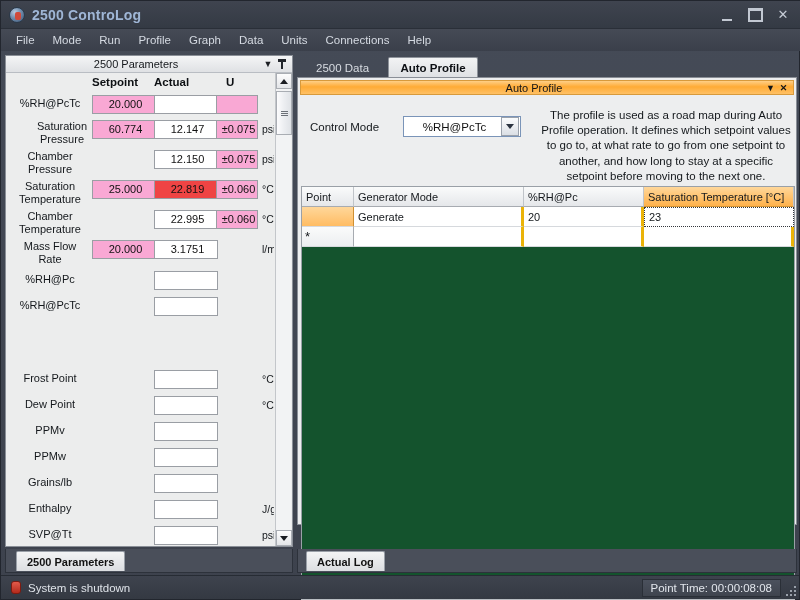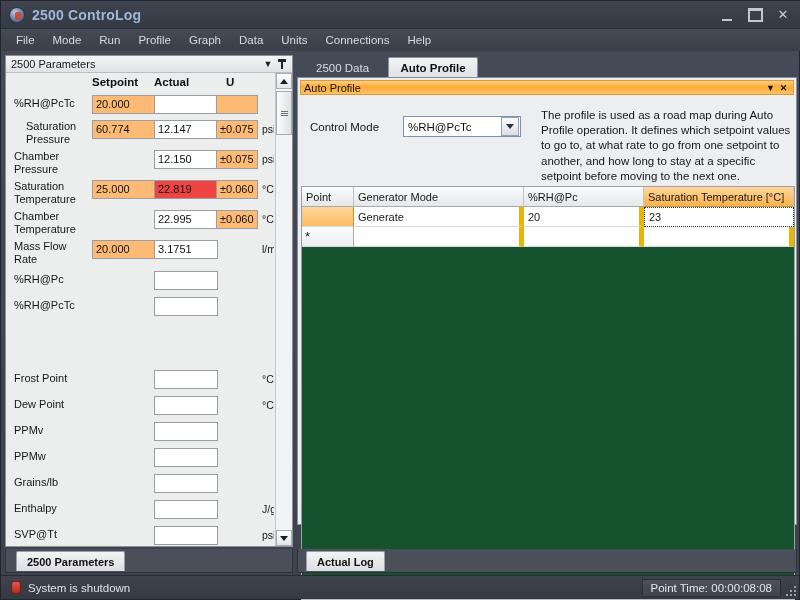--- a/index.html
+++ b/index.html
@@ -9,20 +9,21 @@
     overflow: hidden;
     font-family: "Liberation Sans", sans-serif;
     font-size: 11px;
     background: #3a3f4a;
   }
   #app {
     position: relative;
     width: 800px; height: 600px;
     background: linear-gradient(180deg,#454b57 0%, #3d424d 100%);
     border: 1px solid #22262e;
+    text-align: center;
   }
 
   
   #titlebar {
     position: absolute; left:0; top:0; width:800px; height:28px;
     background: linear-gradient(180deg,#3f444f 0%, #343a44 100%);
     border-bottom: 1px solid #2a2f38;
     display: flex; align-items: center;
   }
   #app-icon {
@@ -87,21 +88,21 @@
   .col-headers { position:relative; height:20px; }
   .col-head {
     position:absolute; top:3px; font-size:11.5px; font-weight:bold; color:#0d1013;
   }
   .prow { position:relative; }
   .plabel {
     position:absolute; left:8px; font-size:11px; color:#14181c;
     line-height:12.5px; width:72px;
   }
   .pfield {
-    position:absolute; height:19px; background:#fdba74; border:1px solid #9a9ea4;
+    position:absolute; height:19px; background:#f9a8d4; border:1px solid #9a9ea4;
     font-size:11px; color:#111; padding:2px 0 0 3px; overflow:hidden; white-space:nowrap;
   }
   .punit {
     position:absolute; font-size:10.5px; color:#14181c;
   }
   
   .c-set { left:86px; width:64px; }
   .c-act { left:148px; width:64px; }
   .c-u   { left:210px; width:42px; }
   .c-unit{ left:256px; }
@@ -198,21 +199,21 @@
     background:linear-gradient(180deg,#fafbfb 0%, #e5e7ea 100%);
     border-right:1px solid #c0c4c9; border-bottom:1px solid #a7abb1;
     font-size:11px; color:#14181c; display:flex; align-items:center; padding-left:4px;
     overflow:hidden; white-space:nowrap;
   }
   .gh.sel {
     background:linear-gradient(180deg,#ffd79a 0%, #ffb14a 100%);
     border-bottom:1px solid #cf9033;
   }
   .gc {
-    border-right:5px solid #eab308; border-bottom:1px solid #d6d9dd;
+    border-right:3px solid #eab308; border-bottom:1px solid #d6d9dd;
     font-size:11px; color:#14181c; display:flex; align-items:center; padding-left:4px;
     background:#fff; overflow:hidden; white-space:nowrap;
   }
   .gc.rowhdr { background:linear-gradient(180deg,#fafbfb 0%, #eceef0 100%); border-right:1px solid #a7abb1;}
   .gc.rowhdr.cur { background:linear-gradient(180deg,#ffd79a 0%, #ffbc63 100%); border-right:1px solid #cf9033;}
   .gc.focus { border:1px dotted #33373d; }
   .w-point { width:52px; flex:none; }
   .w-gen   { width:170px; flex:none; }
   .w-rh    { width:120px; flex:none; }
   .w-sat   { width:150px; flex:none; }

